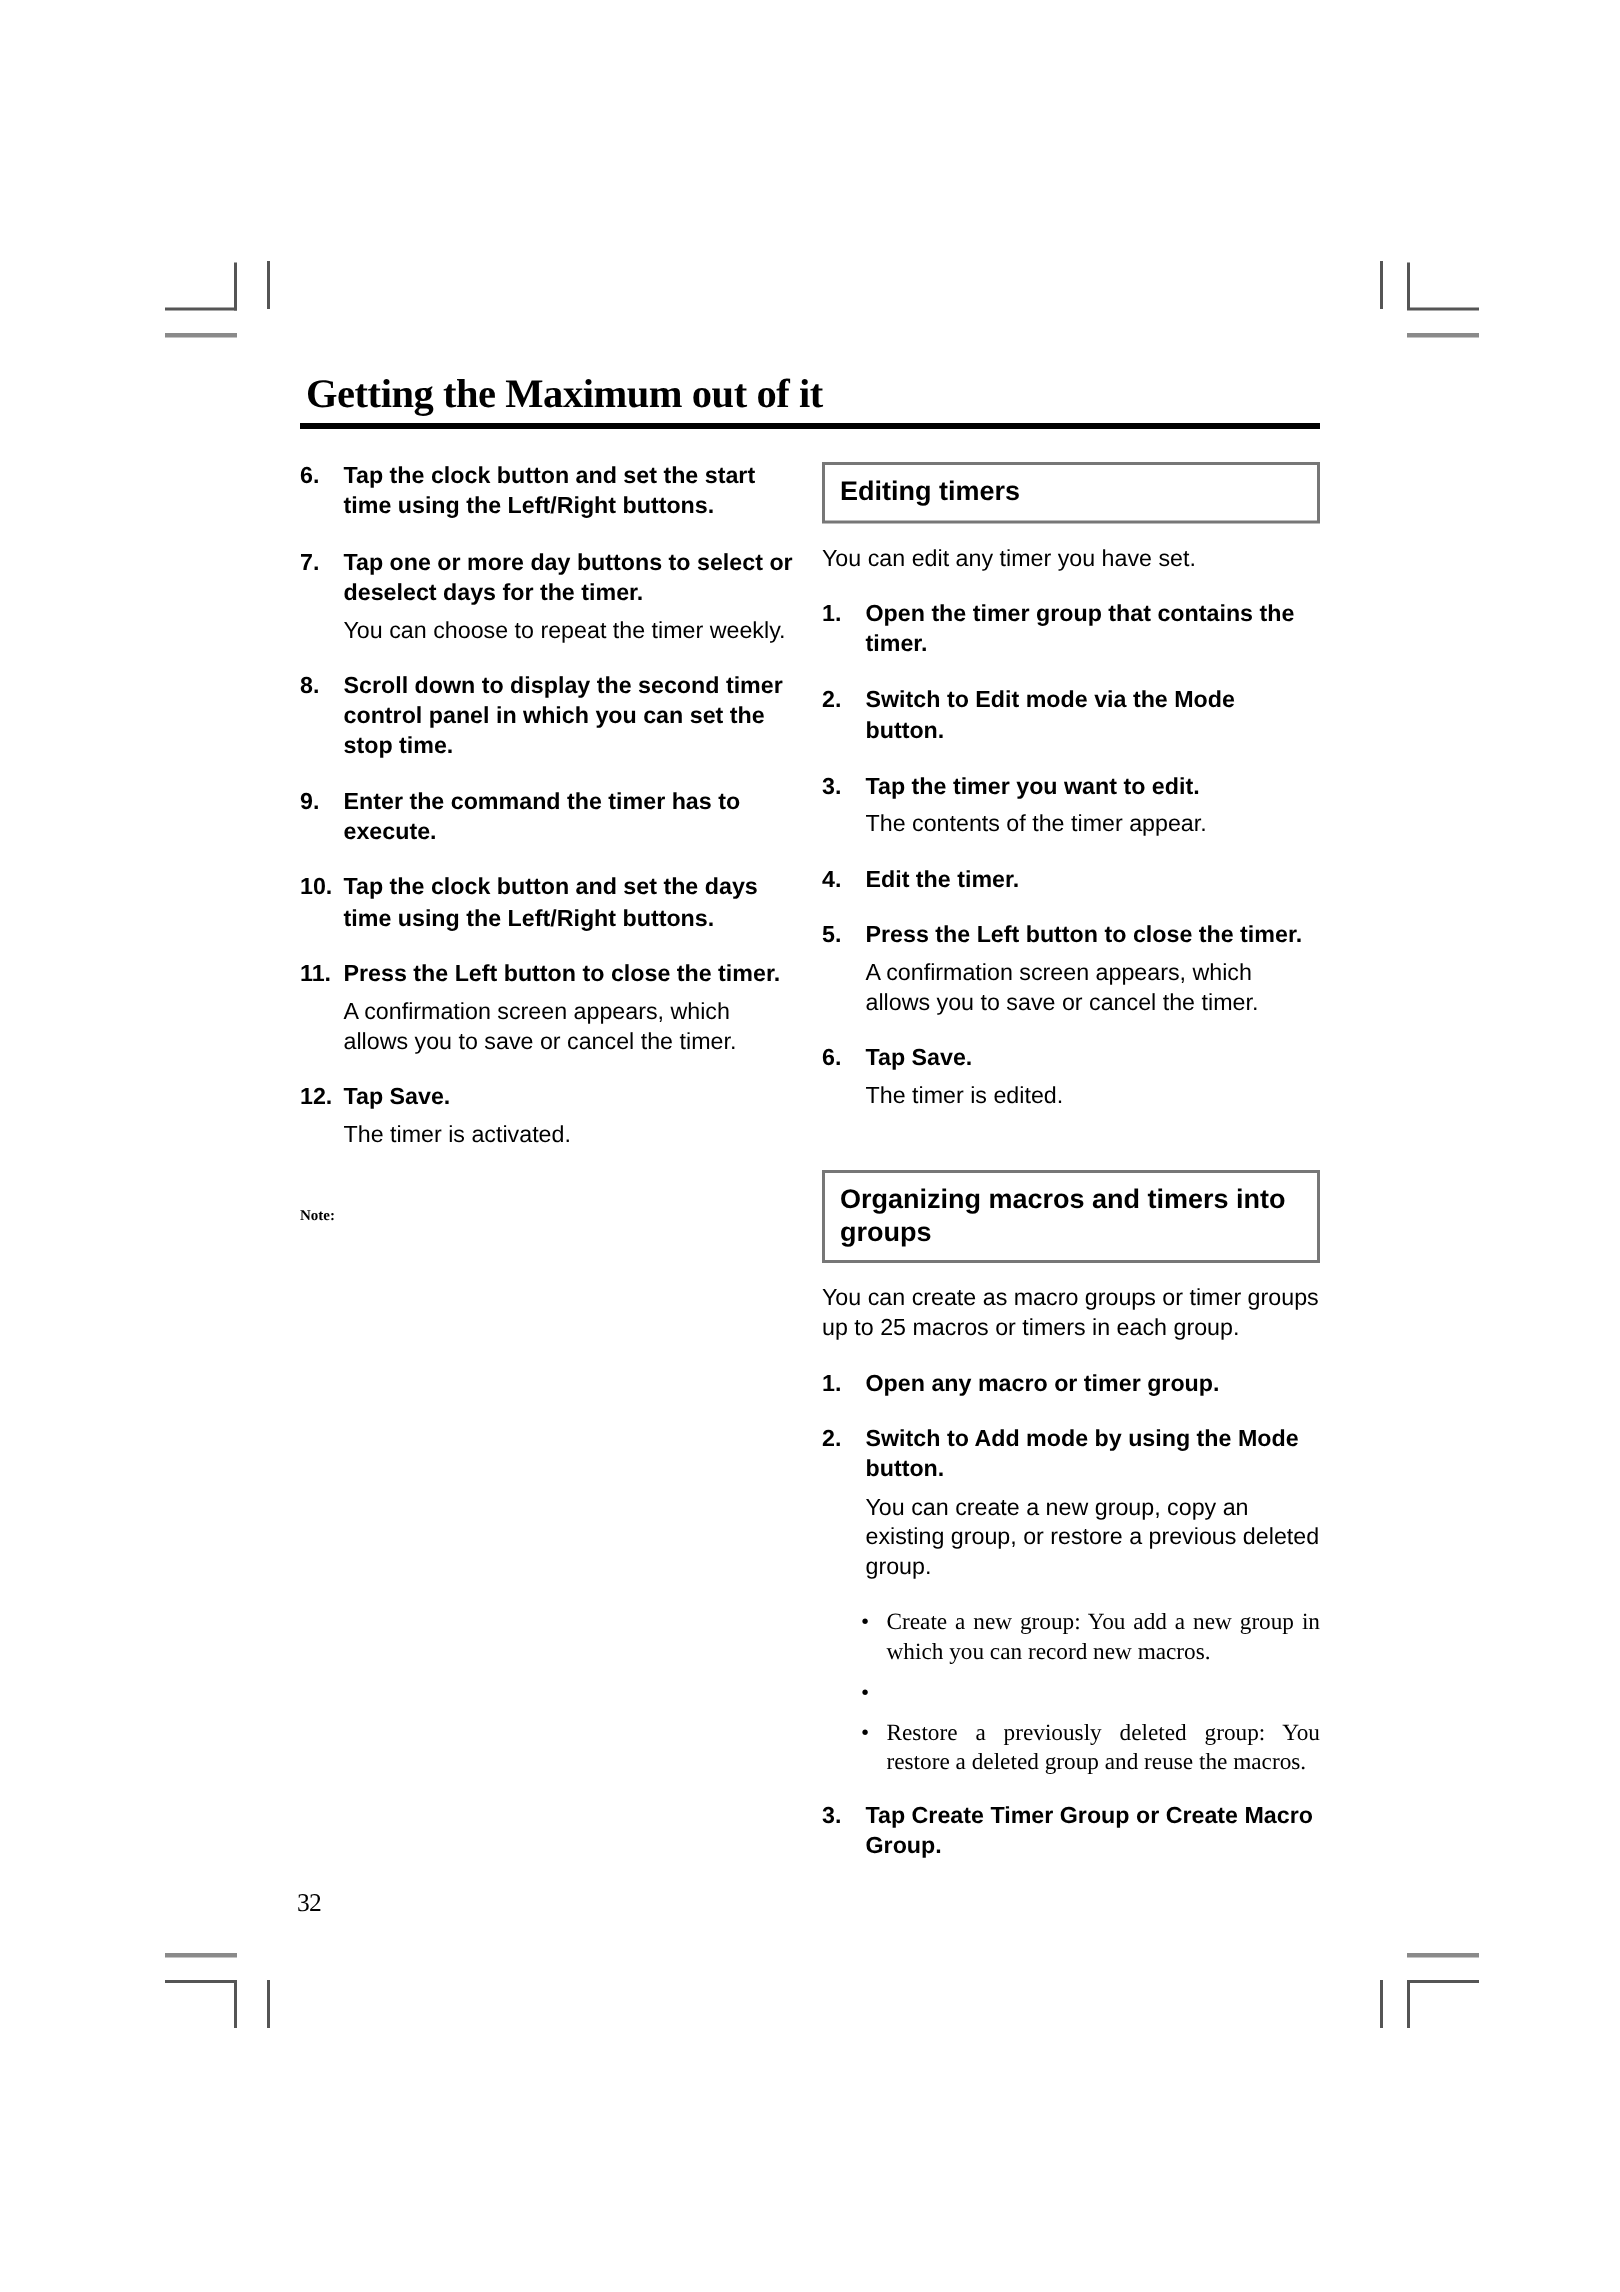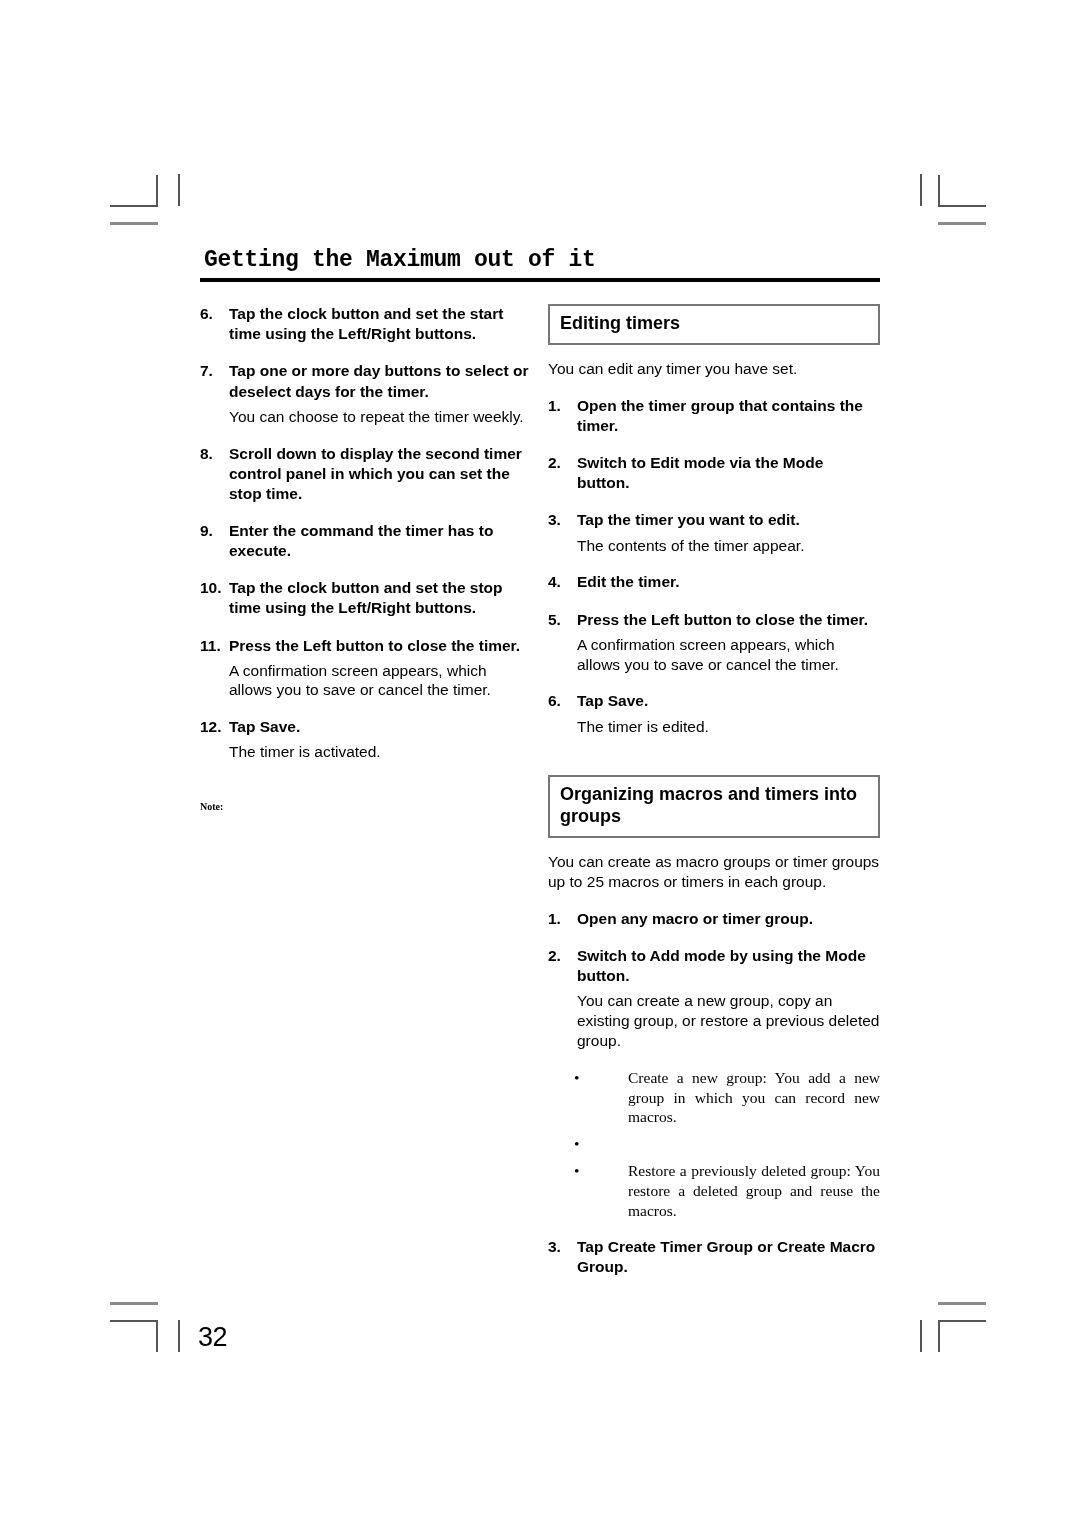--- a/index.html
+++ b/index.html
@@ -24,23 +24,23 @@
 
   
   .page {
     position: absolute;
     left: 200px;
     top: 248px;
     width: 680px;
   }
 
   .page-title {
-    font-family: Liberation Mono, monospace;
+    font-family: Liberation Serif, serif;
     font-weight: bold;
-    font-size: 23px;
+    font-size: 27px;
     letter-spacing: -0.3px;
     line-height: 1.05;
     margin: 0 0 6px 4px;
   }
   .title-rule {
     width: 680px;
     height: 4px;
     background: #000000;
     margin-bottom: 22px;
   }
@@ -125,30 +125,29 @@
     margin: 0 0 7px 0;
     padding-left: 26px;
   }
   .bullet-dot {
     width: 17px;
     flex: 0 0 17px;
   }
   .bullet-txt {
     flex: 1;
     text-align: justify;
-    margin-left: 37px;
   }
 
   
   .page-number {
     position: absolute;
     left: 198px;
-    top: 1322px;
-    font-family: Liberation Sans, sans-serif;
-    font-size: 27px;
+    top: 1259px;
+    font-family: Liberation Serif, serif;
+    font-size: 17px;
     letter-spacing: -0.5px;
   }
 
   .spacer-lg { height: 22px; }
 </style>
 </head>
 <body>
 
 <div>
   <div class="mark mark-h" style="left:110px; top:205px; width:48px;"></div>
@@ -203,21 +202,21 @@
         <span class="step-txt">Scroll down to display the second timer control panel in which you can set the stop time.</span>
       </div>
 
       <div class="step">
         <span class="step-num">9.</span>
         <span class="step-txt">Enter the command the timer has to execute.</span>
       </div>
 
       <div class="step">
         <span class="step-num">10.</span>
-        <span class="step-txt">Tap the clock button and set the stop time using the Left/Right buttons.</span>
+        <span class="step-txt">Tap the clock button and set the days time using the Left/Right buttons.</span>
       </div>
 
       <div class="step tight">
         <span class="step-num">11.</span>
         <span class="step-txt">Press the Left button to close the timer.</span>
       </div>
       <p class="body-p indent">A confirmation screen appears, which allows you to save or cancel the timer.</p>
 
       <div class="step tight">
         <span class="step-num">12.</span>

